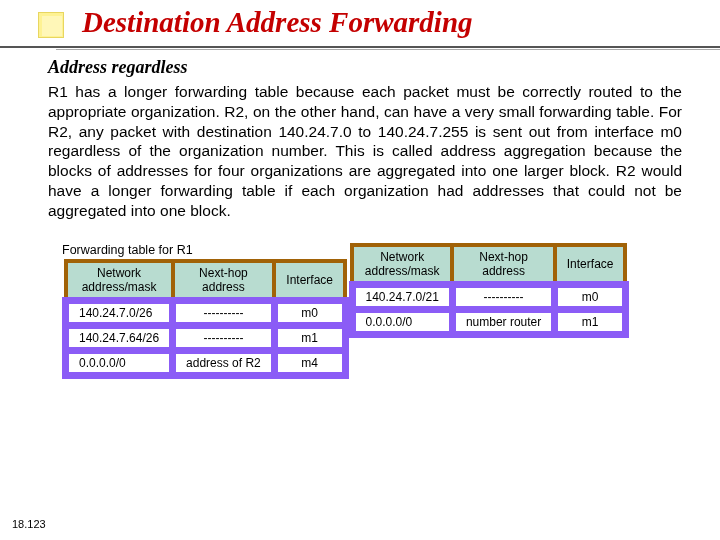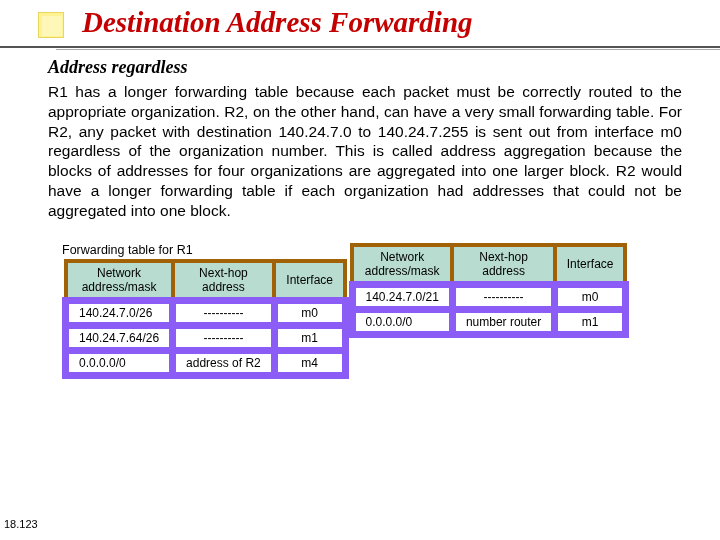--- a/index.html
+++ b/index.html
@@ -102,21 +102,21 @@
       border: 7px solid #8b5cf6;
       padding: 2px 10px;
       font-size: 12px;
       text-align: left;
       color: #000;
       height: 18px;
     }
     td.center { text-align: center; }
     .page-num {
       position: absolute;
-      left: 4px;
+      left: 12px;
       bottom: 10px;
       font-size: 11px;
       font-family: Arial, Helvetica, sans-serif;
       color: #000;
     }
   </style>
 </head>
 <body>
 
   <div class="title-row">

